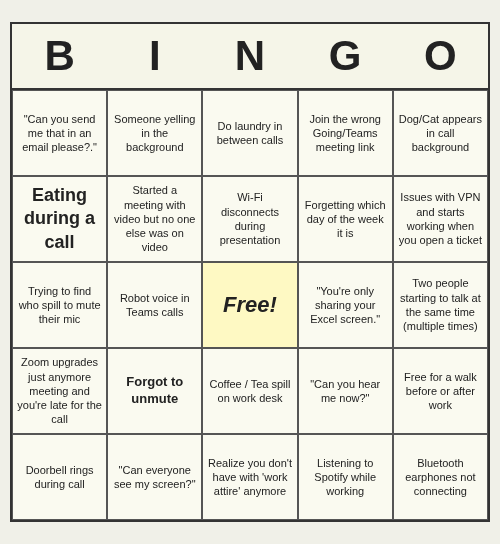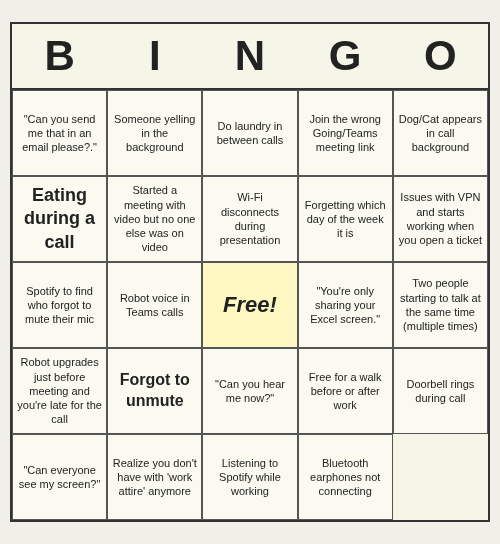--- a/index.html
+++ b/index.html
@@ -52,21 +52,21 @@
       font-size: 22px;
       font-weight: bold;
       font-style: italic;
       background: #fef9c3;
     }
     .cell.large-text {
       font-size: 18px;
       font-weight: bold;
     }
     .cell.medium-text {
-      font-size: 16px;
+      font-size: 13px;
       font-weight: bold;
     }
   </style>
 </head>
 <body>
 
 <div class="bingo-card">
   <div class="bingo-title">
   <span class="bingo-letter">B</span>
       <span class="bingo-letter">I</span>
@@ -78,27 +78,28 @@
   <div class="cell">"Can you send me that in an email please?."</div>
       <div class="cell">Someone yelling in the background</div>
       <div class="cell">Do laundry in between calls</div>
       <div class="cell">Join the wrong Going/Teams meeting link</div>
       <div class="cell">Dog/Cat appears in call background</div>
       <div class="cell large-text">Eating during a call</div>
       <div class="cell">Started a meeting with video but no one else was on video</div>
       <div class="cell">Wi-Fi disconnects during presentation</div>
       <div class="cell">Forgetting which day of the week it is</div>
       <div class="cell">Issues with VPN and starts working when you open a ticket</div>
-      <div class="cell">Spotify to find who forgot to mute their mic</div>
+      <div class="cell">Trying to find who spill to mute their mic</div>
       <div class="cell">Robot voice in Teams calls</div>
       <div class="cell free">Free!</div>
       <div class="cell">"You're only sharing your Excel screen."</div>
       <div class="cell">Two people starting to talk at the same time (multiple times)</div>
-      <div class="cell">Robot upgrades just before meeting and you're late for the call</div>
+      <div class="cell">Zoom upgrades just anymore meeting and you're late for the call</div>
       <div class="cell medium-text">Forgot to unmute</div>
+      <div class="cell">Coffee / Tea spill on work desk</div>
       <div class="cell">"Can you hear me now?"</div>
       <div class="cell">Free for a walk before or after work</div>
       <div class="cell">Doorbell rings during call</div>
       <div class="cell">"Can everyone see my screen?"</div>
       <div class="cell">Realize you don't have with 'work attire' anymore</div>
       <div class="cell">Listening to Spotify while working</div>
       <div class="cell">Bluetooth earphones not connecting</div>
     </div>
 </div>
 

